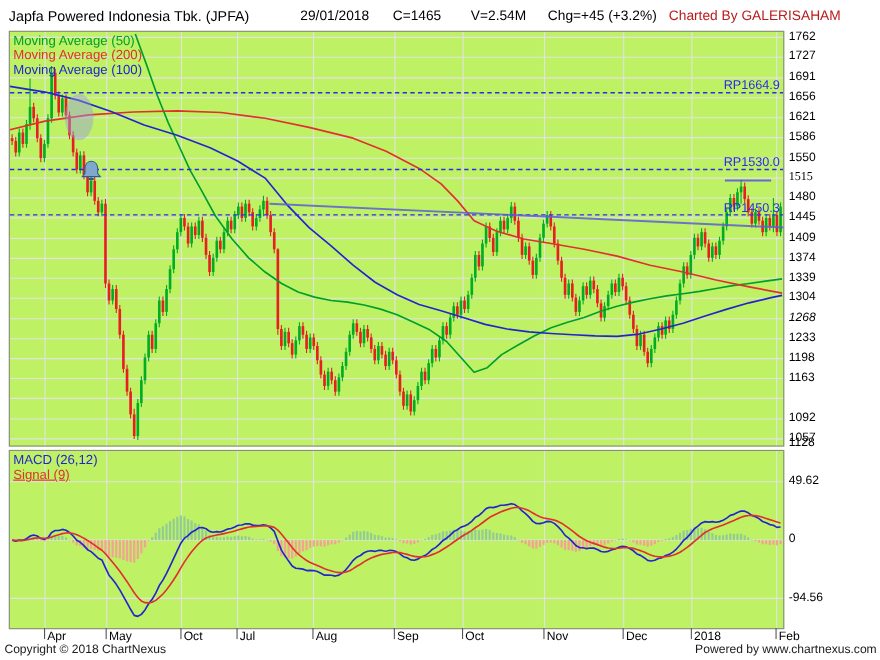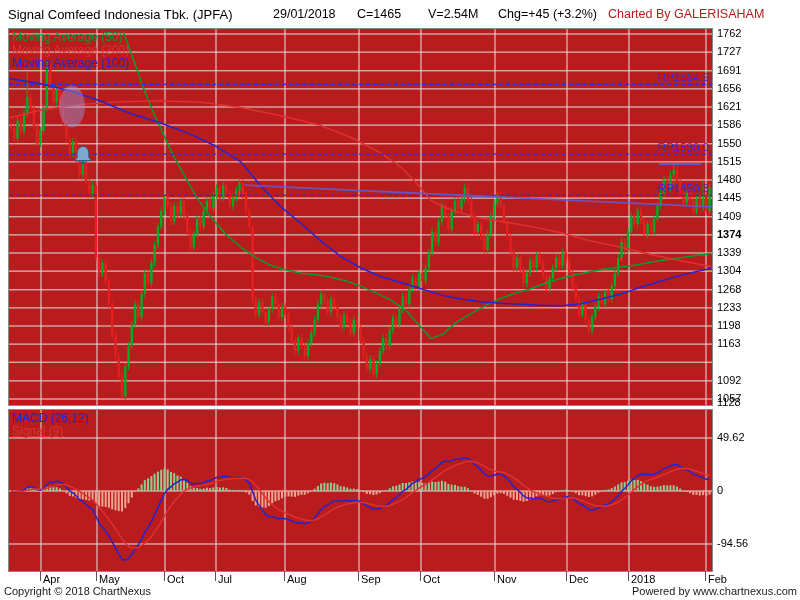--- a/index.html
+++ b/index.html
@@ -5,41 +5,41 @@
   html,body{margin:0;padding:0;background:#fff;}
   #page{position:relative;width:800px;height:600px;background:#fff;overflow:hidden;
         font-family:"Liberation Sans","DejaVu Sans",sans-serif;}
   .hdr{position:absolute;top:7px;font-size:12.5px;color:#000;white-space:nowrap;}
   #h-title{left:8px;font-size:13px;}
   #h-date{left:273px;}
   #h-close{left:357px;}
   #h-vol{left:428px;}
   #h-chg{left:498px;}
   #h-by{left:608px;color:#b91c1c;}
-  .panel{position:absolute;left:8px;background:#b91c1c;border:1px solid #8a8a8a;}
+  .panel{position:absolute;left:8px;background:#bef264;border:1px solid #8a8a8a;}
   #price-panel{top:28px;width:703px;height:376px;}
   #macd-panel{top:409px;width:703px;height:161px;}
   .panel svg{position:absolute;left:0;top:0;}
   .legend{position:absolute;z-index:5;font-size:12px;line-height:13px;white-space:nowrap;}
   #price-legend{left:12px;top:31px;}
   #macd-legend{left:12px;top:412px;}
   .axis-col{position:absolute;left:0;top:0;width:800px;height:436px;pointer-events:none;}
   .ytick{position:absolute;left:717px;font-size:11px;color:#000;white-space:nowrap;}
   #xaxis{position:absolute;left:0;top:571px;width:800px;height:16px;}
   .xtick-label{position:absolute;top:2px;font-size:11px;color:#000;white-space:nowrap;}
   .xtick-mark{position:absolute;top:0;width:1px;height:10px;background:#555;}
   .foot{position:absolute;font-size:11px;color:#1a1a1a;white-space:nowrap;}
   #foot-left{left:4px;top:585px;}
   #foot-right{right:3px;top:585px;}
 </style>
 </head>
 <body>
 
 <div id="page">
-  <span class="hdr" id="h-title">Signal Comfeed Indonesia Tbk. (JPFA)</span>
+  <span class="hdr" id="h-title">Japfa Powered Indonesia Tbk. (JPFA)</span>
   <span class="hdr" id="h-date">29/01/2018</span>
   <span class="hdr" id="h-close">C=1465</span>
   <span class="hdr" id="h-vol">V=2.54M</span>
   <span class="hdr" id="h-chg">Chg=+45 (+3.2%)</span>
   <span class="hdr" id="h-by">Charted By GALERISAHAM</span>
 
   <div class="panel" id="price-panel">
     <svg id="psvg" width="703" height="376" viewBox="0 0 703 376">
         <line x1="32" y1="0" x2="32" y2="376" stroke="#e2e2e2" stroke-width="1"></line>
         <line x1="88" y1="0" x2="88" y2="376" stroke="#e2e2e2" stroke-width="1"></line>
@@ -770,28 +770,28 @@
   </div>
 
   <div class="axis-col" id="yaxis">
       <div class="ytick" style="top: 27px;">1762</div>
       <div class="ytick" style="top: 45px;">1727</div>
       <div class="ytick" style="top: 64px;">1691</div>
       <div class="ytick" style="top: 82px;">1656</div>
       <div class="ytick" style="top: 100px;">1621</div>
       <div class="ytick" style="top: 118px;">1586</div>
       <div class="ytick" style="top: 137px;">1550</div>
-      <div class="ytick" style="top: 155px;">1515</div>
+      <div class="ytick" style="top: 155px; font-family: Liberation Serif, serif;">1515</div>
       <div class="ytick" style="top: 173px;">1480</div>
       <div class="ytick" style="top: 191px;">1445</div>
       <div class="ytick" style="top: 210px;">1409</div>
-      <div class="ytick" style="top: 228px; font-weight: bold;">1374</div>
+      <div class="ytick" style="top: 228px;">1374</div>
       <div class="ytick" style="top: 246px;">1339</div>
       <div class="ytick" style="top: 264px;">1304</div>
-      <div class="ytick" style="top: 283px;">1268</div>
+      <div class="ytick" style="top: 283px; font-style: italic;">1268</div>
       <div class="ytick" style="top: 301px;">1233</div>
       <div class="ytick" style="top: 319px;">1198</div>
       <div class="ytick" style="top: 337px;">1163</div>
       <div class="ytick" style="top: 355px; margin-top: 41px;">1128</div>
       <div class="ytick" style="top: 374px;">1092</div>
       <div class="ytick" style="top: 392px;">1057</div>
       <div class="ytick" style="top: 431px;">49.62</div>
       <div class="ytick" style="top: 484px;">0</div>
       <div class="ytick" style="top: 537px;">-94.56</div>
     </div>

